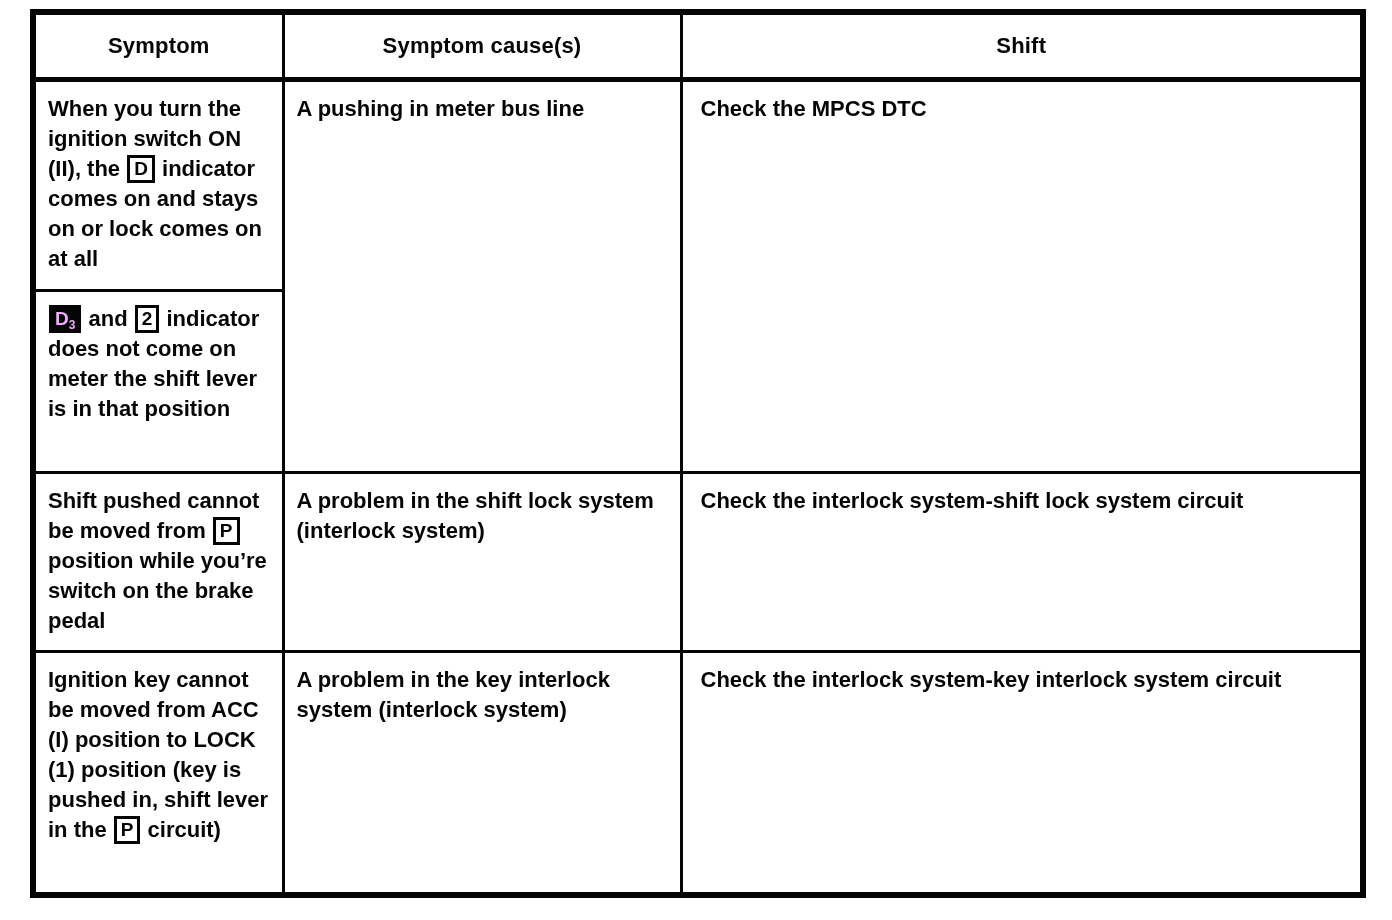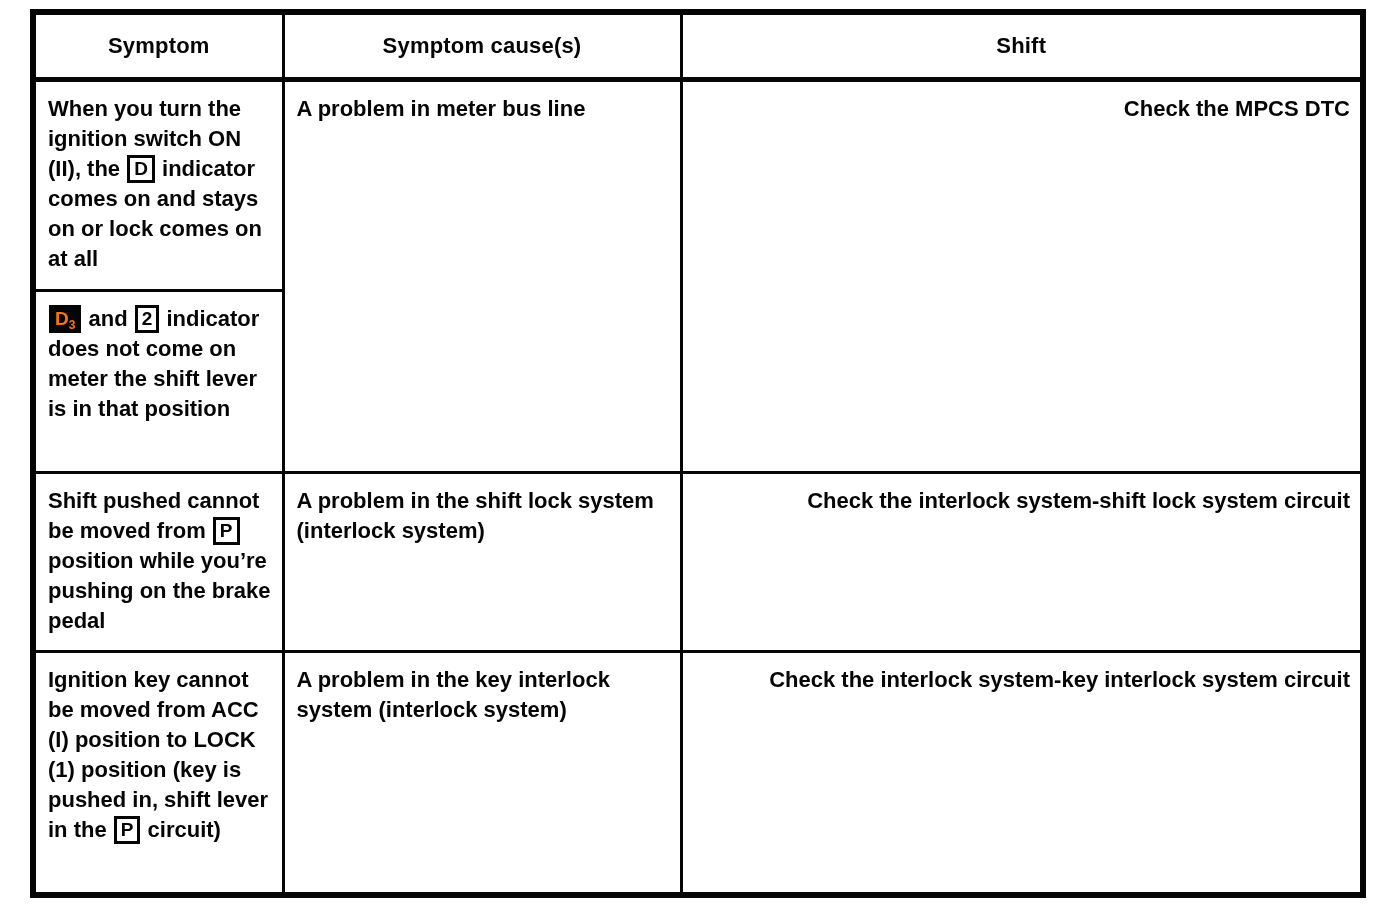--- a/index.html
+++ b/index.html
@@ -47,41 +47,40 @@
     vertical-align: middle;
     letter-spacing: 0.2px;
   }
   tbody td {
     vertical-align: top;
     text-align: left;
     padding: 12px 10px 10px 12px;
     white-space: pre-wrap;
   }
   td.notes-cell {
-    padding-left: 8px;
-    text-align: right;
+    padding-left: 18px;
   }
   tr.row-1 td.sym-cell { height: 185px; }
   tr.row-2 td.sym-cell { height: 157px; }
   tr.row-3 td.sym-cell { height: 154px; }
   tr.row-4 td.sym-cell { height: 217px; }
 
   .ind {
     display: inline-block;
     border: 3px solid #050505;
     padding: 0 4px;
     margin: 0 1px;
     font-size: 19px;
     line-height: 22px;
     vertical-align: 1px;
     white-space: nowrap;
   }
   .ind-solid {
     background: #050505;
-    color: #f97316;
+    color: #f0abfc;
     border-color: #050505;
     padding: 0 3px;
   }
   .ind-sub {
     font-size: 12px;
     line-height: 10px;
     vertical-align: -4px;
   }
 </style>
 </head>
@@ -97,28 +96,28 @@
     <thead>
       <tr>
         <th>Symptom</th>
         <th>Symptom cause(s)</th>
         <th>Shift</th>
       </tr>
     </thead>
     <tbody>
       <tr class="row-1">
         <td class="sym-cell"><span>When you turn the ignition switch ON (II), the </span><span class="ind">D</span><span> indicator comes on and stays on or lock comes on at all</span></td>
-        <td class="cause-cell" rowspan="2">A problem in meter bus line</td>
+        <td class="cause-cell" rowspan="2">A pushing in meter bus line</td>
         <td class="notes-cell" rowspan="2">Check the MPCS DTC</td>
       </tr>
       <tr class="row-2">
         <td class="sym-cell"><span class="ind ind-solid"><span>D</span><span class="ind-sub">3</span></span><span> and </span><span class="ind">2</span><span> indicator does not come on meter the shift lever is in that position</span></td>
       </tr>
       <tr class="row-3">
-        <td class="sym-cell"><span>Shift pushed cannot be moved from </span><span class="ind">P</span><span> position while you’re pushing on the brake pedal</span></td>
+        <td class="sym-cell"><span>Shift pushed cannot be moved from </span><span class="ind">P</span><span> position while you’re switch on the brake pedal</span></td>
         <td class="cause-cell">A problem in the shift lock system (interlock system)</td>
         <td class="notes-cell">Check the interlock system-shift lock system circuit</td>
       </tr>
       <tr class="row-4">
         <td class="sym-cell"><span>Ignition key cannot be moved from ACC (I) position to LOCK (1) position (key is pushed in, shift lever in the </span><span class="ind">P</span><span> circuit)</span></td>
         <td class="cause-cell">A problem in the key interlock system (interlock system)</td>
         <td class="notes-cell">Check the interlock system-key interlock system circuit</td>
       </tr>
     </tbody>
   </table>

